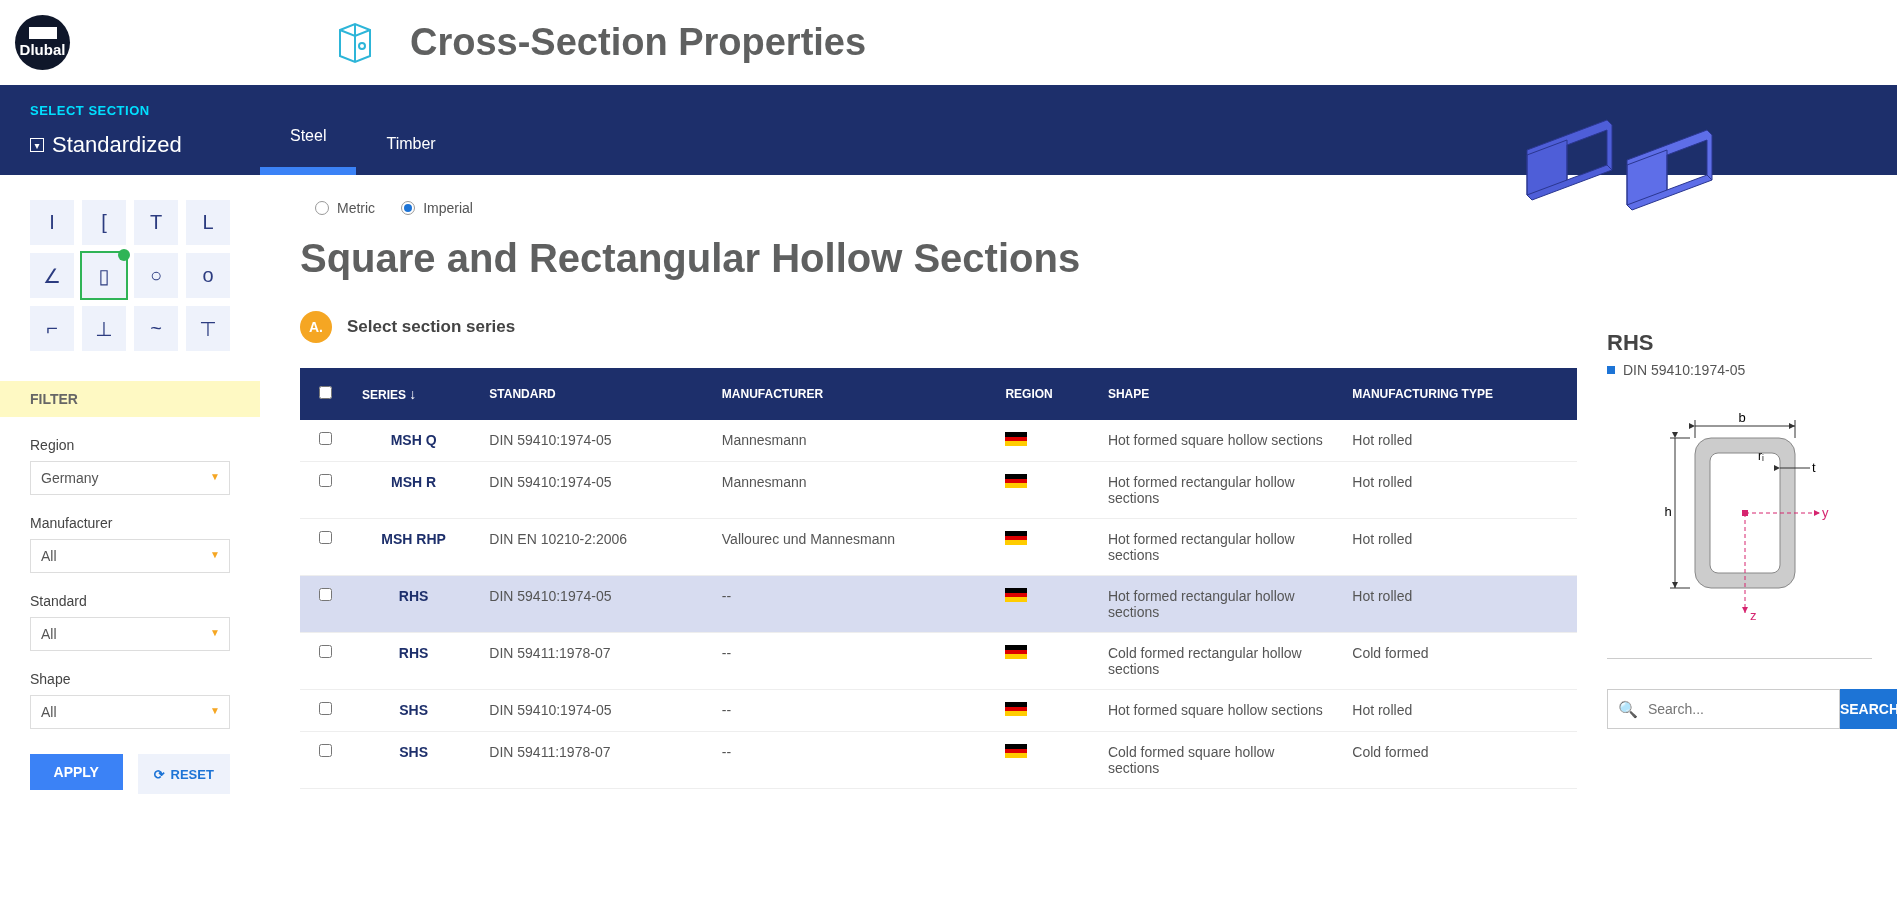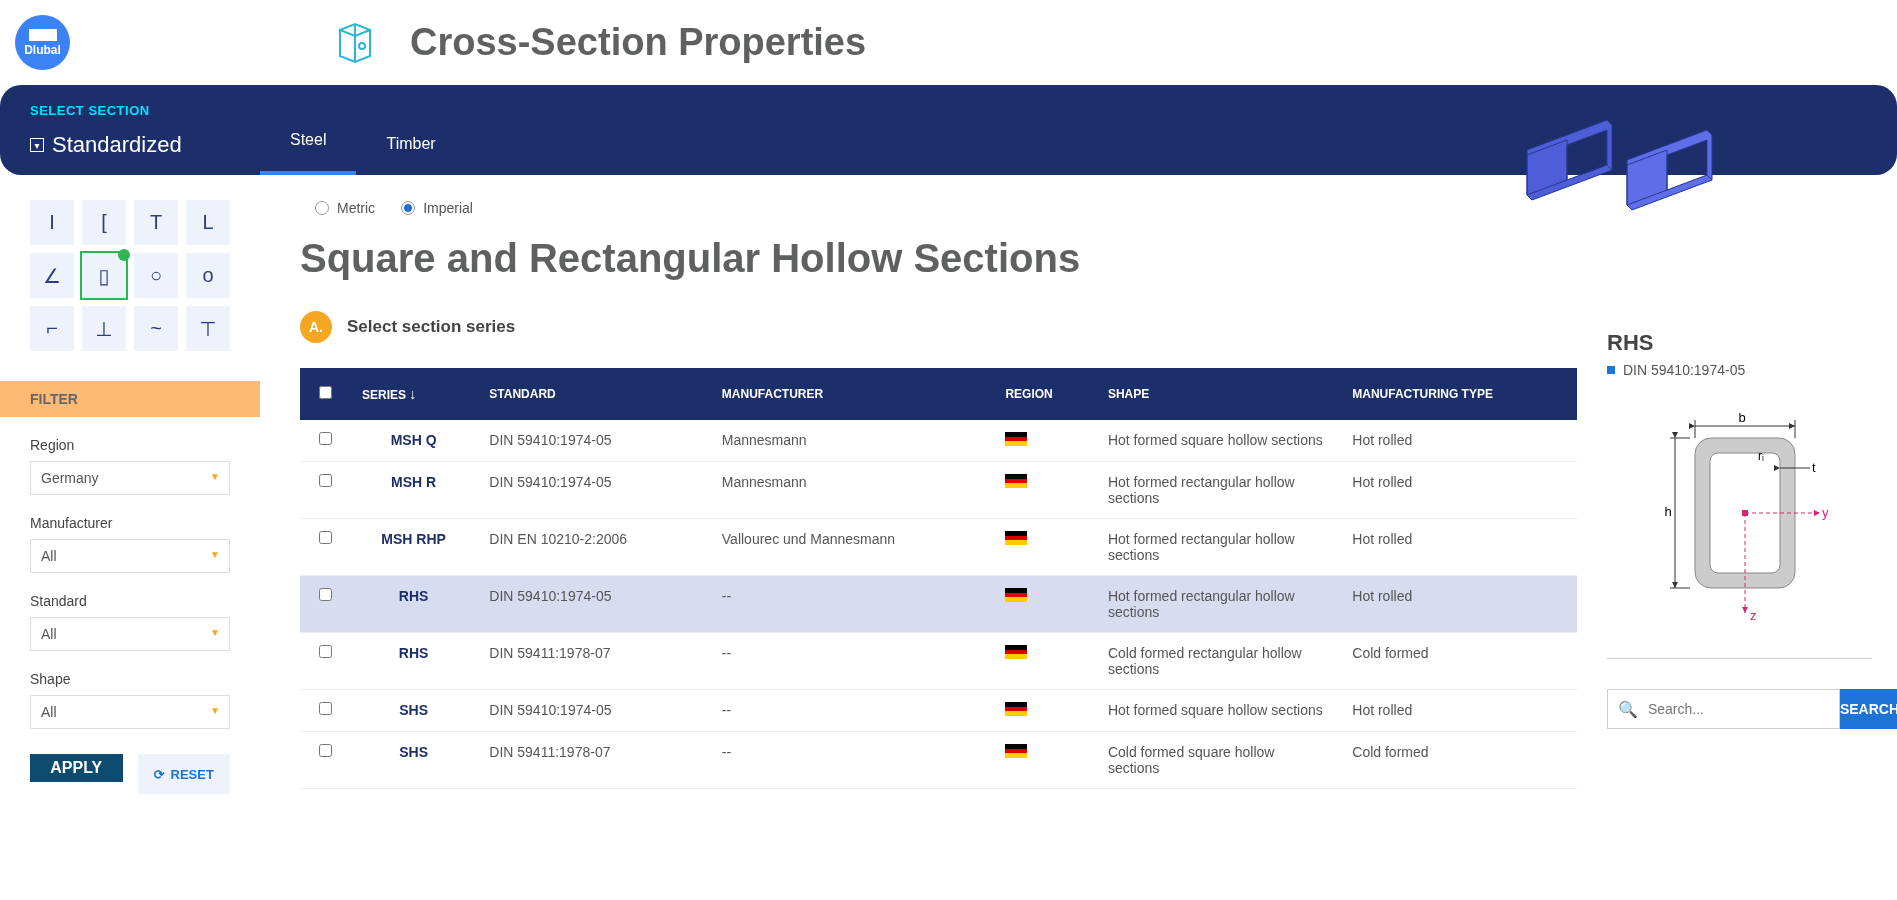--- a/index.html
+++ b/index.html
@@ -1,52 +1,52 @@
 <!DOCTYPE html>
 <html><head>
 <meta charset="utf-8">
 <style>
 * { margin: 0; padding: 0; box-sizing: border-box; font-family: Arial, sans-serif; }
 body { background: #fff; width: 1897px; }
 
 
 .header { display: flex; align-items: center; padding: 15px 0 15px 15px; }
-.logo { width: 55px; height: 55px; background: #3b82f6; border-radius: 50%; display: flex; flex-direction: column; align-items: center; justify-content: center; color: #fff; font-size: 12px; font-weight: bold; gap: 2px; margin-right: 260px; }
+.logo { width: 55px; height: 55px; background: #0f172a; border-radius: 50%; display: flex; flex-direction: column; align-items: center; justify-content: center; color: #fff; font-size: 15px; font-weight: bold; gap: 2px; margin-right: 260px; }
 .logo-top { width: 28px; height: 12px; background: #fff; }
 .book-icon { width: 50px; height: 50px; margin-right: 30px; }
 .page-title { font-size: 38px; font-weight: bold; color: #5f6060; }
 
 
-.navbar { background: #1d2f6b; height: 90px; display: flex; align-items: stretch; position: relative; border-radius: 21px; }
+.navbar { background: #1d2f6b; height: 90px; display: flex; align-items: stretch; position: relative; }
 .nav-left { width: 260px; padding: 18px 0 0 30px; }
 .select-label { color: #00e0ff; font-size: 13px; font-weight: bold; letter-spacing: .5px; }
 .standardized { color: #fff; font-size: 22px; margin-top: 14px; display: flex; align-items: center; gap: 8px; }
 .std-chevron { width: 14px; height: 14px; border: 1px solid #fff; display: inline-flex; align-items: center; justify-content: center; font-size: 10px; }
 .material-tabs { display: flex; align-items: flex-end; }
 .material-tab { color: #fff; font-size: 16px; padding: 0 30px 22px; cursor: pointer; }
-.material-tab.active { border-bottom: 4px solid #3b82f6; }
+.material-tab.active { border-bottom: 8px solid #3b82f6; }
 .beams-3d { position: absolute; right: 150px; top: 25px; width: 230px; height: 130px; z-index: 5; }
 
 
 .body-wrap { display: flex; }
 .sidebar { width: 260px; padding: 25px 30px 30px; }
 .shape-grid { display: grid; grid-template-columns: repeat(4, 1fr); gap: 8px; margin-bottom: 30px; }
 .shape-btn { height: 45px; background: #eef2fb; display: flex; align-items: center; justify-content: center; font-size: 20px; color: #2c3c80; cursor: pointer; position: relative; }
 .shape-btn.selected { outline: 2px solid #2fb456; }
 .shape-btn.selected::after { content: ""; position: absolute; top: -4px; right: -4px; width: 12px; height: 12px; background: #2fb456; border-radius: 50%; }
 
-.filter-heading-bar { background: #fdba74; margin: 12px -30px 20px; padding: 10px 30px; }
+.filter-heading-bar { background: #fef9c3; margin: 12px -30px 20px; padding: 10px 30px; }
 .filter-heading { font-size: 14px; font-weight: bold; color: #666; }
 .filter-group { margin-bottom: 20px; }
 .filter-label { font-size: 14px; color: #444; margin-bottom: 8px; display: block; }
 .filter-select { width: 100%; height: 34px; border: 1px solid #ddd; background: #fff; padding: 0 10px; font-size: 14px; color: #555; appearance: none; position: relative; }
 .select-wrap { position: relative; }
 .select-wrap::after { content: "▼"; position: absolute; right: 10px; top: 10px; font-size: 10px; color: #f5a623; pointer-events: none; }
 .filter-actions { display: flex; gap: 15px; margin-top: 25px; }
-.btn-apply { flex: 1; height: 28px; background: #0c4a6e; color: #fff; border: none; font-weight: bold; font-size: 16px; cursor: pointer; }
+.btn-apply { flex: 1; height: 36px; background: #3b82f6; color: #fff; border: none; font-weight: bold; font-size: 14px; cursor: pointer; }
 .btn-reset { flex: 1; height: 40px; background: #eef2fb; color: #1d74d6; border: none; font-weight: bold; font-size: 13px; cursor: pointer; display: flex; align-items: center; justify-content: center; gap: 6px; }
 
 
 .main { flex: 1; padding: 25px 0 30px 40px; display: flex; gap: 30px; position: relative; }
 .content { flex: 1; min-width: 0; }
 .unit-radios { display: flex; gap: 26px; font-size: 14px; color: #555; margin-bottom: 20px; padding-left: 15px; }
 .radio-item { display: flex; align-items: center; gap: 8px; cursor: pointer; }
 .radio-mark { width: 14px; height: 14px; border: 1px solid #999; border-radius: 50%; display: flex; align-items: center; justify-content: center; }
 .radio-mark.active::after { content: ""; width: 8px; height: 8px; background: #1d74d6; border-radius: 50%; }
 .content-heading { font-size: 40px; font-weight: bold; color: #5f6060; margin-bottom: 30px; }

